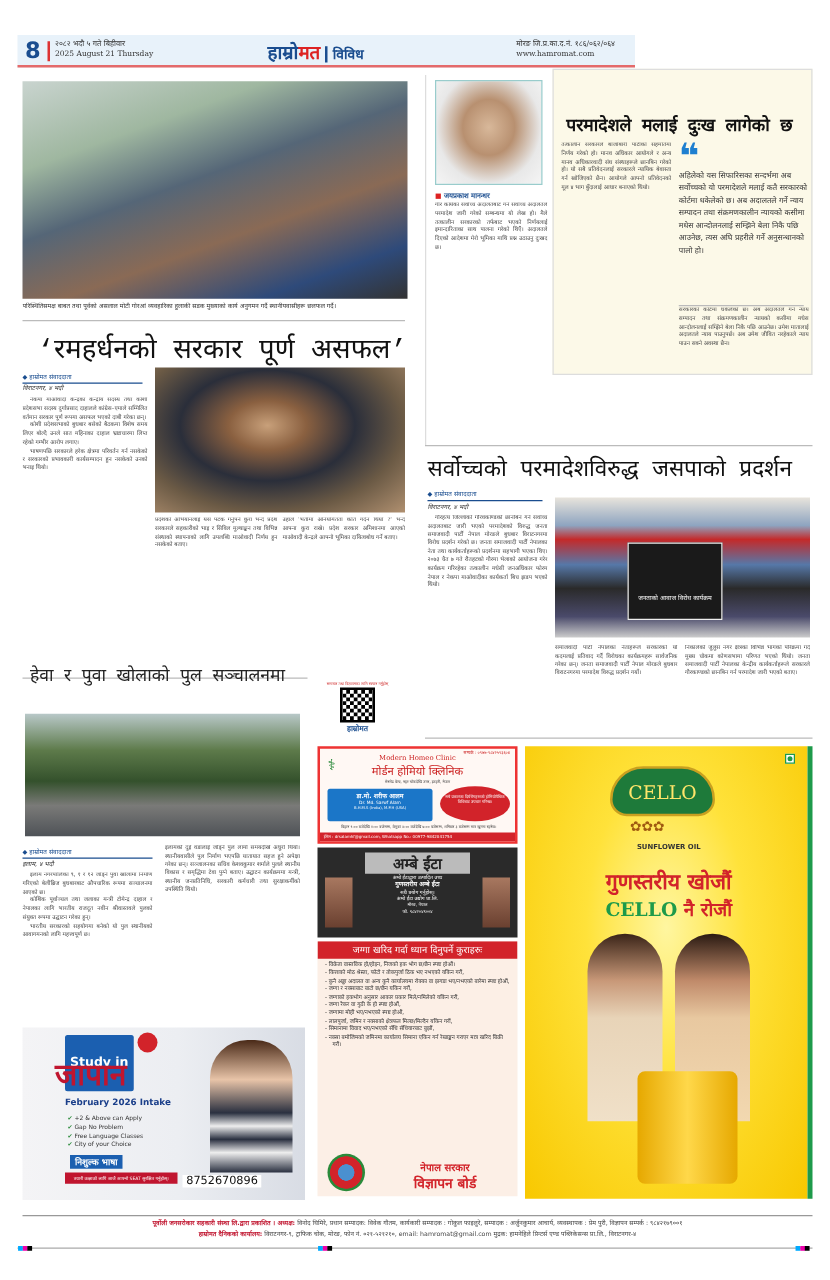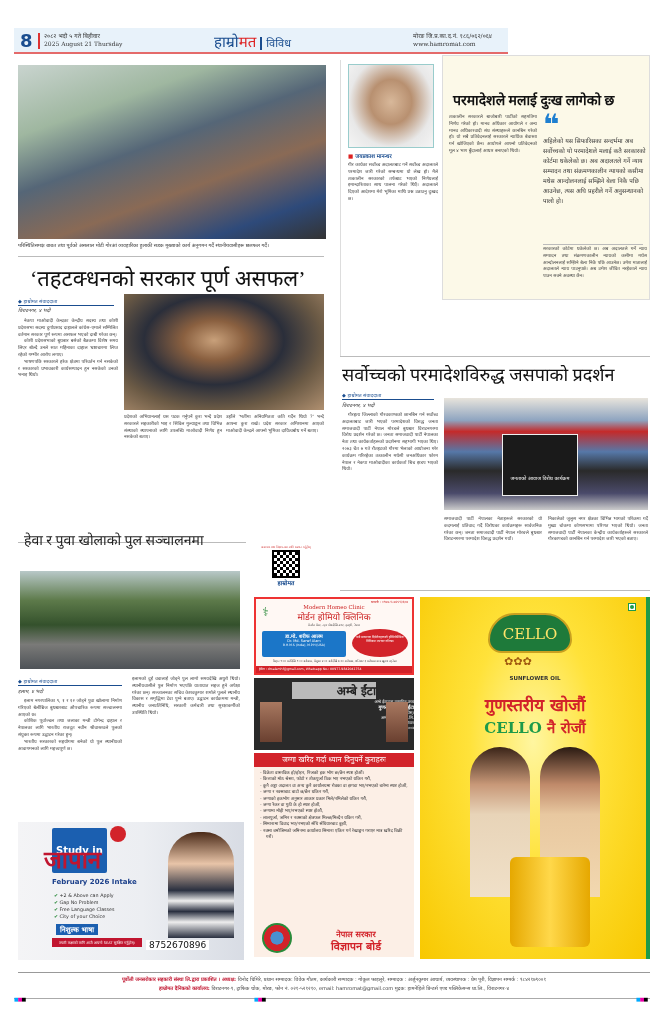--- a/index.html
+++ b/index.html
@@ -2,27 +2,27 @@
 <html><head>
 <meta charset="utf-8">
 <style>
 *{box-sizing:border-box;margin:0;padding:0}
 body{width:664px;height:1024px;background:#fff;font-family:"DejaVu Sans",sans-serif;position:relative;overflow:hidden;color:#222}
 .abs{position:absolute}
 #mhbar{left:14px;top:28px;width:494px;height:26px;background:#e8f2fa;border-bottom:2px solid #e46a6a}
 .pgnum{font-weight:bold;font-size:18px;color:#1a4d8f;position:absolute;left:6px;top:2px}
 .pgsep{position:absolute;left:24px;top:5px;width:2px;height:16px;background:#d33}
 .dateblk{position:absolute;left:30px;top:4px;font-size:6px;line-height:8px;color:#333;font-family:"DejaVu Serif",serif}
-.logo{position:absolute;left:200px;top:3px;font-size:15px;font-weight:normal;color:#1a4d8f}
+.logo{position:absolute;left:200px;top:3px;font-size:15px;font-weight:bold;color:#1a4d8f}
 .logo .m{color:#d22}
 .logo .sect{font-size:11px;color:#1a4d8f;margin-left:4px;border-left:2px solid #1a4d8f;padding-left:4px}
 .regblk{position:absolute;right:16px;top:4px;font-size:6px;line-height:8px;color:#333;font-family:"DejaVu Serif",serif}
 .photo{background:linear-gradient(135deg,#8aa 0%,#bcb 30%,#679 60%,#445 100%)}
 .caption{font-size:5px;color:#333;line-height:7px}
-.headline{font-family:Liberation Serif, serif;color:#111;white-space:nowrap}
+.headline{font-family:Liberation Mono, monospace;color:#111;white-space:nowrap}
 .byline{font-size:5px;color:#1a4d8f;border-bottom:1px solid #1a4d8f;padding-bottom:1px}
 .dateline{font-size:5px;font-style:italic;color:#333}
 .body{font-size:4.6px;line-height:6.8px;color:#444;text-align:justify;font-family:"DejaVu Serif",serif}
 .short{left:442px;top:55px;width:208px;height:245px;background:#fcf9e8;border:1px solid #ddd}
 .stamp{position:absolute;left:42px;top:6px;width:124px;height:22px;background:linear-gradient(#cfe8f8,#9fd0ee);border-radius:3px;color:#d22;font-weight:bold;font-size:13px;text-align:center;line-height:22px}
 .quote-mark{font-size:28px;color:#1e7fd0;font-weight:bold;line-height:22px}
 .pull{font-size:6.2px;line-height:10px;color:#333}
 .ad{overflow:hidden}
 .hr{height:1px;background:#bbb}
 .footer-line{font-size:5px;text-align:center;line-height:8px;color:#444}
@@ -44,21 +44,21 @@
   <div class="regblk">
     <div>मोरङ जि.प्र.का.द.नं. १८६/०६२/०६४</div>
     <div>www.hamromat.com</div>
   </div>
 </div>
 
 <div class="abs photo" style="left:18px;top:65px;width:308px;height:174px;background:linear-gradient(160deg,#c9d4cf 0%,#9fb7a0 25%,#567 45%,#8a6a55 65%,#2e4a7a 85%,#333 100%)"></div>
 <div class="abs caption" style="left:18px;top:242px;width:320px;white-space:nowrap;overflow:hidden">परिस्थितिसमक्ष बाबत तथा पूर्वको असलाल मोटी गोरआं व्यवहारिका हुलाकी सडक मुख्याको कार्य अनुगमन गर्दै स्थानीयवासीहरू छलफल गर्दै।</div>
 <div class="abs hr" style="left:18px;top:256px;width:306px"></div>
 
-<div class="abs headline" style="left:30px;top:262px;font-size:22px">‘तहटक्धनको सरकार पूर्ण असफल’</div>
+<div class="abs headline" style="left:30px;top:262px;font-size:22px">‘रमहर्धनको सरकार पूर्ण असफल’</div>
 <div class="abs byline" style="left:18px;top:298px;width:96px">◆ <span>हाम्रोमत संवाददाता</span></div>
 <div class="abs dateline" style="left:18px;top:307px">विराटनगर, ४ भदौ</div>
 <div class="abs body" style="left:18px;top:318px;width:100px;height:222px;overflow:hidden">
   <p style="text-indent:6px">नेकपा माओवादी केन्द्रका केन्द्रीय सदस्य तथा कोशी प्रदेशसभा सदस्य दुर्गाप्रसाद दाहालले कांग्रेस–एमाले सम्मिलित वर्तमान सरकार पूर्ण रूपमा असफल भएको दाबी गरेका छन्।</p>
   <p style="text-indent:6px">कोशी प्रदेशसभाको बुधबार बसेको बैठकमा विशेष समय लिएर बोल्दै उनले सात महिनाका दाहाल भ्रष्टाचारमा लिप्त रहेको गम्भीर आरोप लगाए।</p>
   <p style="text-indent:6px">भाषणपछि सरकारले हरेक क्षेत्रमा परिवर्तन गर्न नसकेको र सरकारको प्रभावकारी कार्यसम्पादन हुन नसकेको उनको भनाइ थियो।</p>
 </div>
 <div class="abs photo" style="left:124px;top:294px;width:200px;height:116px;background:radial-gradient(ellipse at 45% 40%,#c8a07a 0%,#8a6040 20%,#2a2e3a 45%,#6b5a45 70%,#b09070 100%)"></div>
 <div class="abs body" style="left:124px;top:414px;width:98px;height:126px;overflow:hidden">प्रदेशको अभियानलाई यस पटक गर्नुपर्ने कुरा भन्दै प्रदेश सरकारले सहकारीको भाइ र सिविल मुल्याङ्कन तथा विभिन्न संस्थाको स्थापनाको लागि उपलब्धि माओवादी निर्णय हुन नसकेको बताए।</div>
 <div class="abs body" style="left:226px;top:414px;width:98px;height:126px;overflow:hidden">उहाँले 'भर्तीमा अनियमितता कति गर्दैन थियो ?' भन्दै आफ्ना कुरा राखे। प्रदेश सरकार अमिशानमा आएको माओवादी केन्द्रले आफ्नो भूमिका दायित्वबोध गर्ने बताए।</div>
@@ -117,21 +117,21 @@
   <div style="position:absolute;left:6px;top:32px;width:84px;height:26px;background:#1b76c8;color:#fff;border-radius:2px;text-align:center;padding-top:2px">
     <div style="font-size:5px;font-weight:bold">डा.मो. शरीफ आलम</div>
     <div style="font-size:3.5px">Dr. Md. Sarwf Alam</div>
     <div style="font-size:3px">B.H.M.S (India), M.P.H (USA)</div>
   </div>
   <div style="position:absolute;left:96px;top:30px;width:56px;height:28px;background:#d2232a;color:#fff;border-radius:50%;font-size:3.2px;text-align:center;padding:6px 4px">सबै प्रकारका दिर्घरोगहरूको होमियोपैथिक विधिबाट उपचार गरिन्छ।</div>
   <div style="position:absolute;left:4px;top:60px;width:150px;font-size:3px;text-align:center;color:#333">बिहान ९:०० बजेदेखि १:०० बजेसम्म, बेलुका ४:०० बजेदेखि ७:०० बजेसम्म, शनिबार ३ बजेसम्म मात्र खुल्ला रहनेछ।</div>
   <div style="position:absolute;left:0;bottom:0;width:160px;height:7px;background:#d2232a;color:#fff;font-size:3.2px;line-height:7px;padding-left:3px">ईमेल : drsalamhf@gmail.com, Whatsapp No.: 00977-9842041754</div>
 </div>
 
-<div class="abs ad" style="left:254px;top:678px;width:160px;height:72px;background:#2a2a2a;color:#fff;text-align:right">
+<div class="abs ad" style="left:254px;top:678px;width:160px;height:72px;background:#2a2a2a;color:#fff;text-align:center">
   <div style="margin:4px auto 0;width:84px;background:#bbb;color:#222;font-size:12px;font-weight:bold">अम्बे ईंटा</div>
   <div style="font-size:4px">अम्बे ईंटाद्वारा उत्पादित उच्च</div>
   <div style="font-size:5px;font-weight:bold">गुणस्तरीय अम्बे ईंटा</div>
   <div style="font-size:4px">सधै प्रयोग गर्नुहोस्।</div>
   <div style="font-size:4px">अम्बे ईंटा उद्योग प्रा.लि.</div>
   <div style="font-size:3.5px">मोरङ, नेपाल</div>
   <div style="font-size:3.5px">फो. ९८४२०४९००४</div>
   <div style="position:absolute;left:6px;top:24px;width:22px;height:40px;background:linear-gradient(#a87860,#6a4030)"></div>
   <div style="position:absolute;right:6px;top:24px;width:22px;height:40px;background:linear-gradient(#a87860,#6a4030)"></div>
 </div>

